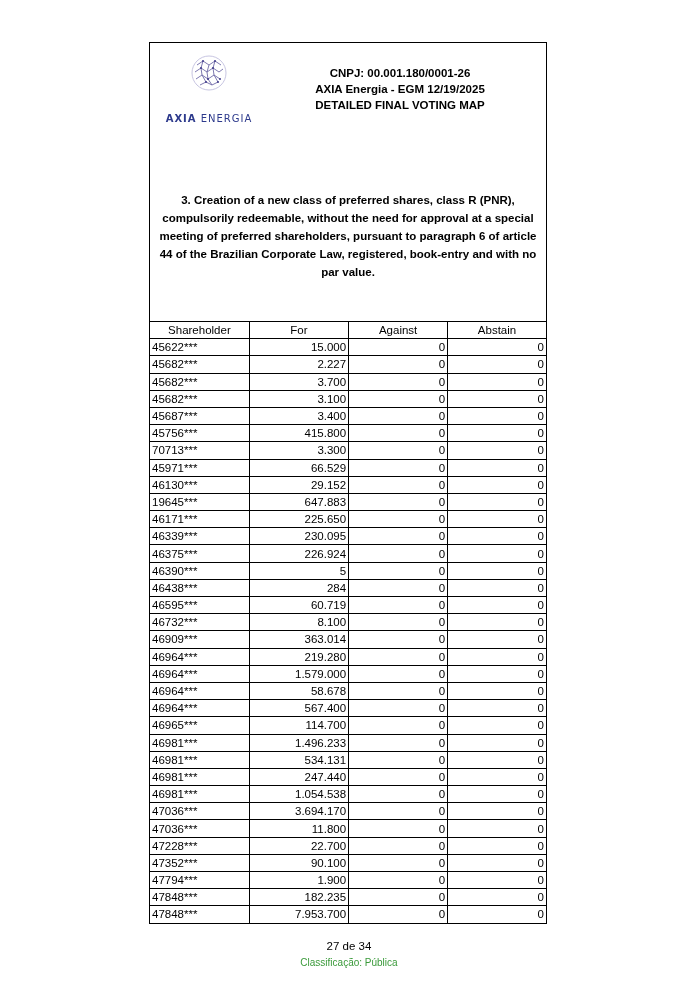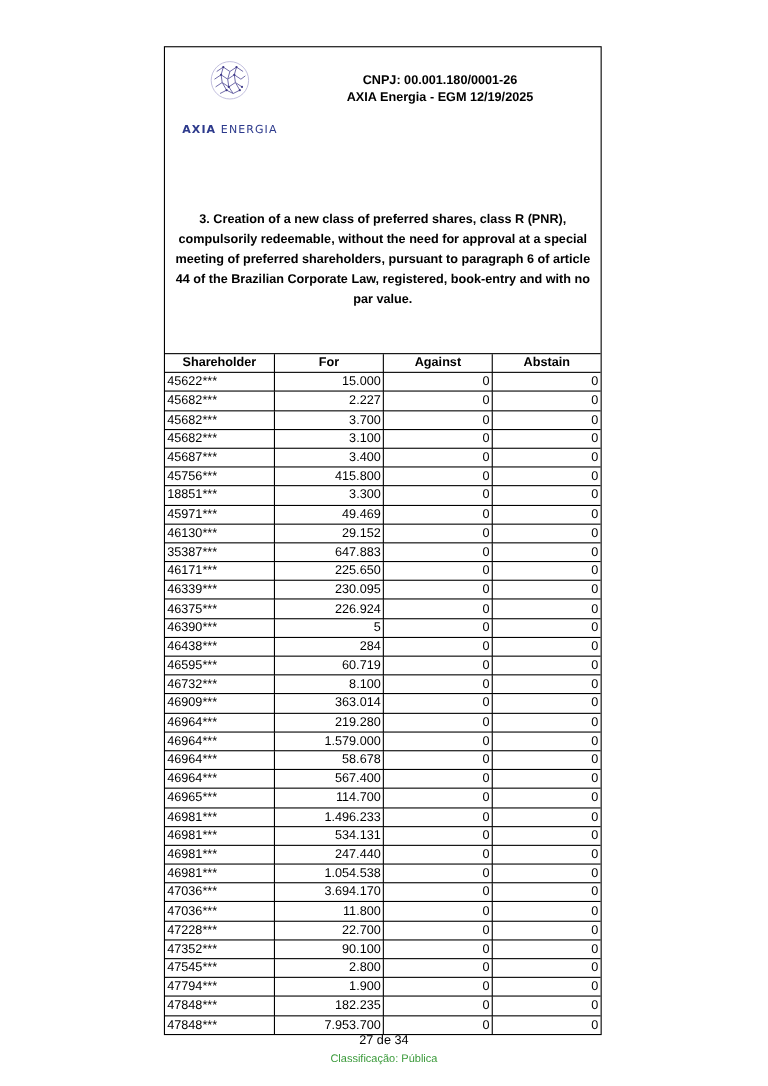--- a/index.html
+++ b/index.html
@@ -7,21 +7,21 @@
     .frame { position: absolute; left: 149px; top: 42px; width: 398px; border: 1.5px solid #000; box-sizing: border-box; }
     .header { position: relative; height: 278px; border-bottom: 1.5px solid #000; }
     .logo { position: absolute; left: 14px; top: 10px; width: 90px; text-align: center; }
     .logo-mark { display: block; margin: 0 auto; width: 40px; height: 40px; }
     .logo-text { font-size: 10px; letter-spacing: 1px; color: #2d3a8c; margin-top: 20px; font-family: "DejaVu Sans", sans-serif; }
     .logo-text b { font-weight: bold; }
     .doc-meta { position: absolute; left: 110px; top: 22px; width: 280px; text-align: center; font-weight: bold; font-size: 11.5px; line-height: 16px; }
     .resolution { position: absolute; left: 6px; right: 6px; top: 148px; text-align: center; font-weight: bold; font-size: 11.5px; line-height: 18px; }
     table { border-collapse: collapse; width: 100%; font-size: 11.5px; }
     th, td { border: 1px solid #000; height: 16.2px; padding: 0 2px; line-height: 16px; }
-    th { font-weight: bold; text-align: center; margin-top: 20px; }
+    th { font-weight: normal; text-align: center; margin-top: 20px; }
     td.sh { text-align: left; width: 96px; }
     td.num { text-align: right; width: 96px; }
     tr:first-child th { border-top: none; }
     th:first-child, td:first-child { border-left: none; }
     th:last-child, td:last-child { border-right: none; }
     tbody tr:last-child td { border-bottom: none; }
     .footer { position: absolute; left: 0; width: 698px; text-align: center; }
     .page-num { top: 940px; font-size: 11.5px; }
     .classification { top: 957px; font-size: 10px; color: #3a9a3a; }
   </style>
@@ -51,20 +51,21 @@
             <circle cx="31" cy="26" r="1"></circle>
           <circle cx="17" cy="29" r="1"></circle>
             <circle cx="29" cy="29" r="1"></circle>
         </g>
       </svg>
       <div class="logo-text"><b>AXIA</b> <span>ENERGIA</span></div>
     </div>
     <div class="doc-meta">
       <div>CNPJ: 00.001.180/0001-26</div>
       <div>AXIA Energia - EGM  12/19/2025</div>
+      <div>DETAILED FINAL VOTING MAP</div>
     </div>
     <div class="resolution">3.  Creation of a new class of preferred shares, class R (PNR), compulsorily redeemable, without the need for approval at a special meeting of preferred shareholders, pursuant to paragraph 6 of article 44 of the Brazilian Corporate Law, registered, book-entry and with no par value.</div>
   </div>
   <table>
     <thead>
       <tr>
         <th>Shareholder</th>
         <th>For</th>
         <th>Against</th>
         <th>Abstain</th>
@@ -101,39 +102,39 @@
           <td class="num">0</td>
           <td class="num">0</td>
         </tr>
         <tr>
           <td class="sh">45756***</td>
           <td class="num">415.800</td>
           <td class="num">0</td>
           <td class="num">0</td>
         </tr>
         <tr>
-          <td class="sh">18851***</td>
+          <td class="sh">70713***</td>
           <td class="num">3.300</td>
           <td class="num">0</td>
           <td class="num">0</td>
         </tr>
         <tr>
           <td class="sh">45971***</td>
-          <td class="num">49.469</td>
+          <td class="num">66.529</td>
           <td class="num">0</td>
           <td class="num">0</td>
         </tr>
         <tr>
           <td class="sh">46130***</td>
           <td class="num">29.152</td>
           <td class="num">0</td>
           <td class="num">0</td>
         </tr>
         <tr>
-          <td class="sh">35387***</td>
+          <td class="sh">19645***</td>
           <td class="num">647.883</td>
           <td class="num">0</td>
           <td class="num">0</td>
         </tr>
         <tr>
           <td class="sh">46171***</td>
           <td class="num">225.650</td>
           <td class="num">0</td>
           <td class="num">0</td>
         </tr>
@@ -247,26 +248,20 @@
         </tr>
         <tr>
           <td class="sh">47228***</td>
           <td class="num">22.700</td>
           <td class="num">0</td>
           <td class="num">0</td>
         </tr>
         <tr>
           <td class="sh">47352***</td>
           <td class="num">90.100</td>
-          <td class="num">0</td>
-          <td class="num">0</td>
-        </tr>
-        <tr>
-          <td class="sh">47545***</td>
-          <td class="num">2.800</td>
           <td class="num">0</td>
           <td class="num">0</td>
         </tr>
         <tr>
           <td class="sh">47794***</td>
           <td class="num">1.900</td>
           <td class="num">0</td>
           <td class="num">0</td>
         </tr>
         <tr>

